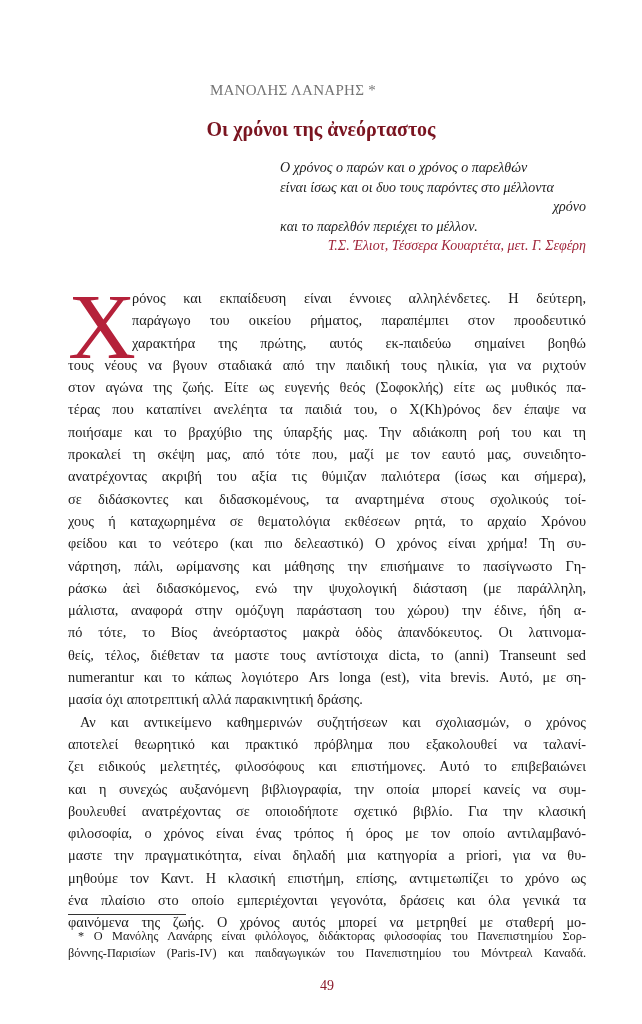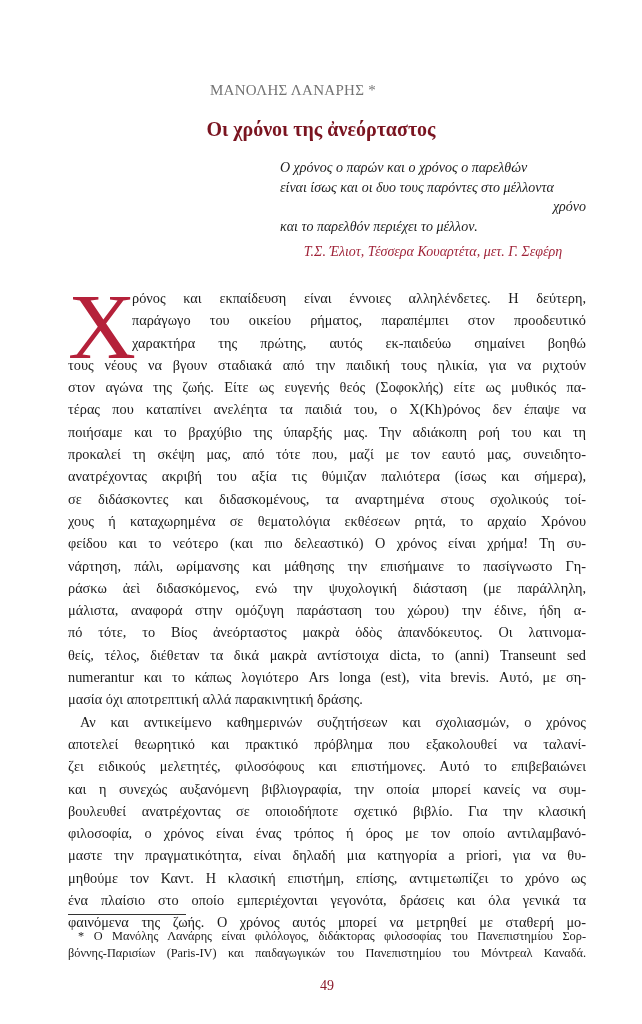--- a/index.html
+++ b/index.html
@@ -14,21 +14,21 @@
   .title {
     position:absolute; top:118px; left:0; width:642px; text-align:center;
     font-size:20px; font-weight:bold; color:#7a1420;
   }
   .epigraph {
     position:absolute; top:158px; left:280px; width:306px;
     font-style:italic; font-size:14px; line-height:19.5px; color:#1a1a1a;
   }
   .epigraph .l { display:block; white-space:nowrap; }
   .epigraph .r { display:block; text-align:right; }
-  .epigraph .src { display:block; text-align:center; color:#a0253a; margin-top:6px; }
+  .epigraph .src { display:block; text-align:right; color:#a0253a; }
   .body {
     position:absolute; top:287px; left:68px; width:518px;
     font-size:14.3px; line-height:22.3px; text-align:justify;
   }
   .line { display:block; white-space:nowrap; text-align:justify; text-align-last:justify; height:22.3px; }
   .line.last { text-align-last:left; }
   .line.indent { padding-left:12px; }
   .dropcap-wrap { position:absolute; top:289px; left:68px; width:70px; height:70px; }
   .dropcap {
     font-size:94px; line-height:70px; color:#b5213a; font-family:"Liberation Serif", serif;
@@ -79,21 +79,21 @@
   <span class="line">ποιήσαμε και το βραχύβιο της ύπαρξής μας. Την αδιάκοπη ροή του και τη</span>
   <span class="line">προκαλεί τη σκέψη μας, από τότε που, μαζί με τον εαυτό μας, συνειδητο-</span>
   <span class="line">ανατρέχοντας ακριβή του αξία τις θύμιζαν παλιότερα (ίσως και σήμερα),</span>
   <span class="line">σε διδάσκοντες και διδασκομένους, τα αναρτημένα στους σχολικούς τοί-</span>
   <span class="line">χους ή καταχωρημένα σε θεματολόγια εκθέσεων ρητά, το αρχαίο Χρόνου</span>
   <span class="line">φείδου και το νεότερο (και πιο δελεαστικό) Ο χρόνος είναι χρήμα! Τη συ-</span>
   <span class="line">νάρτηση, πάλι, ωρίμανσης και μάθησης την επισήμαινε το πασίγνωστο Γη-</span>
   <span class="line">ράσκω ἀεὶ διδασκόμενος, ενώ την ψυχολογική διάσταση (με παράλληλη,</span>
   <span class="line">μάλιστα, αναφορά στην ομόζυγη παράσταση του χώρου) την έδινε, ήδη α-</span>
   <span class="line">πό τότε, το Βίος ἀνεόρταστος μακρὰ ὁδὸς ἀπανδόκευτος. Οι λατινομα-</span>
-  <span class="line">θείς, τέλος, διέθεταν τα δικά μακρὰ αντίστοιχα dicta, το (anni) Transeunt sed</span>
+  <span class="line">θείς, τέλος, διέθεταν τα μαστε τους αντίστοιχα dicta, το (anni) Transeunt sed</span>
   <span class="line">numerantur και το κάπως λογιότερο Ars longa (est), vita brevis. Αυτό, με ση-</span>
   <span class="line last">μασία όχι αποτρεπτική αλλά παρακινητική δράσης.</span>
   <span class="line indent">Αν και αντικείμενο καθημερινών συζητήσεων και σχολιασμών, ο χρόνος</span>
   <span class="line">αποτελεί θεωρητικό και πρακτικό πρόβλημα που εξακολουθεί να ταλανί-</span>
   <span class="line">ζει ειδικούς μελετητές, φιλοσόφους και επιστήμονες. Αυτό το επιβεβαιώνει</span>
   <span class="line">και η συνεχώς αυξανόμενη βιβλιογραφία, την οποία μπορεί κανείς να συμ-</span>
   <span class="line">βουλευθεί ανατρέχοντας σε οποιοδήποτε σχετικό βιβλίο. Για την κλασική</span>
   <span class="line">φιλοσοφία, ο χρόνος είναι ένας τρόπος ή όρος με τον οποίο αντιλαμβανό-</span>
   <span class="line">μαστε την πραγματικότητα, είναι δηλαδή μια κατηγορία a priori, για να θυ-</span>
   <span class="line">μηθούμε τον Καντ. Η κλασική επιστήμη, επίσης, αντιμετωπίζει το χρόνο ως</span>

